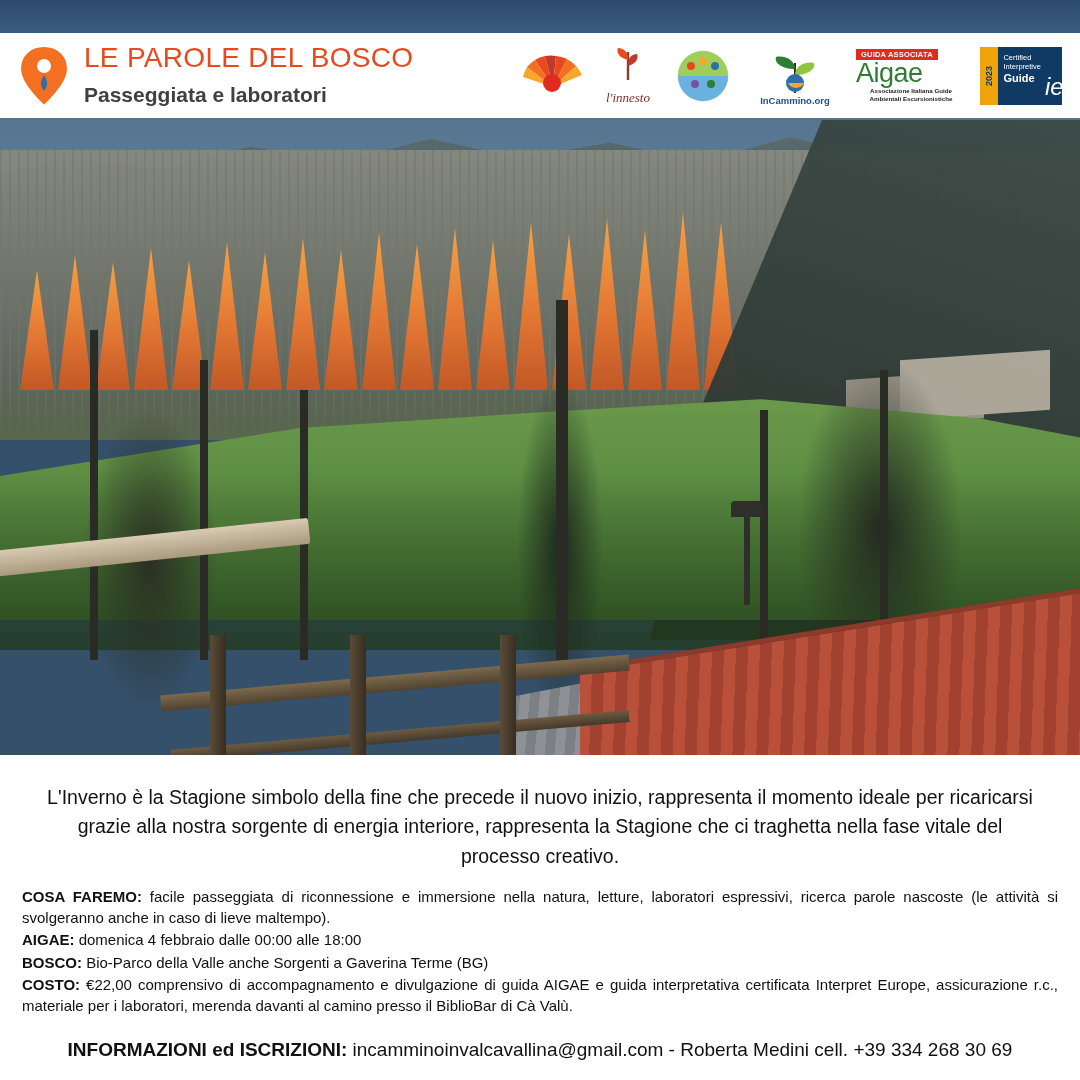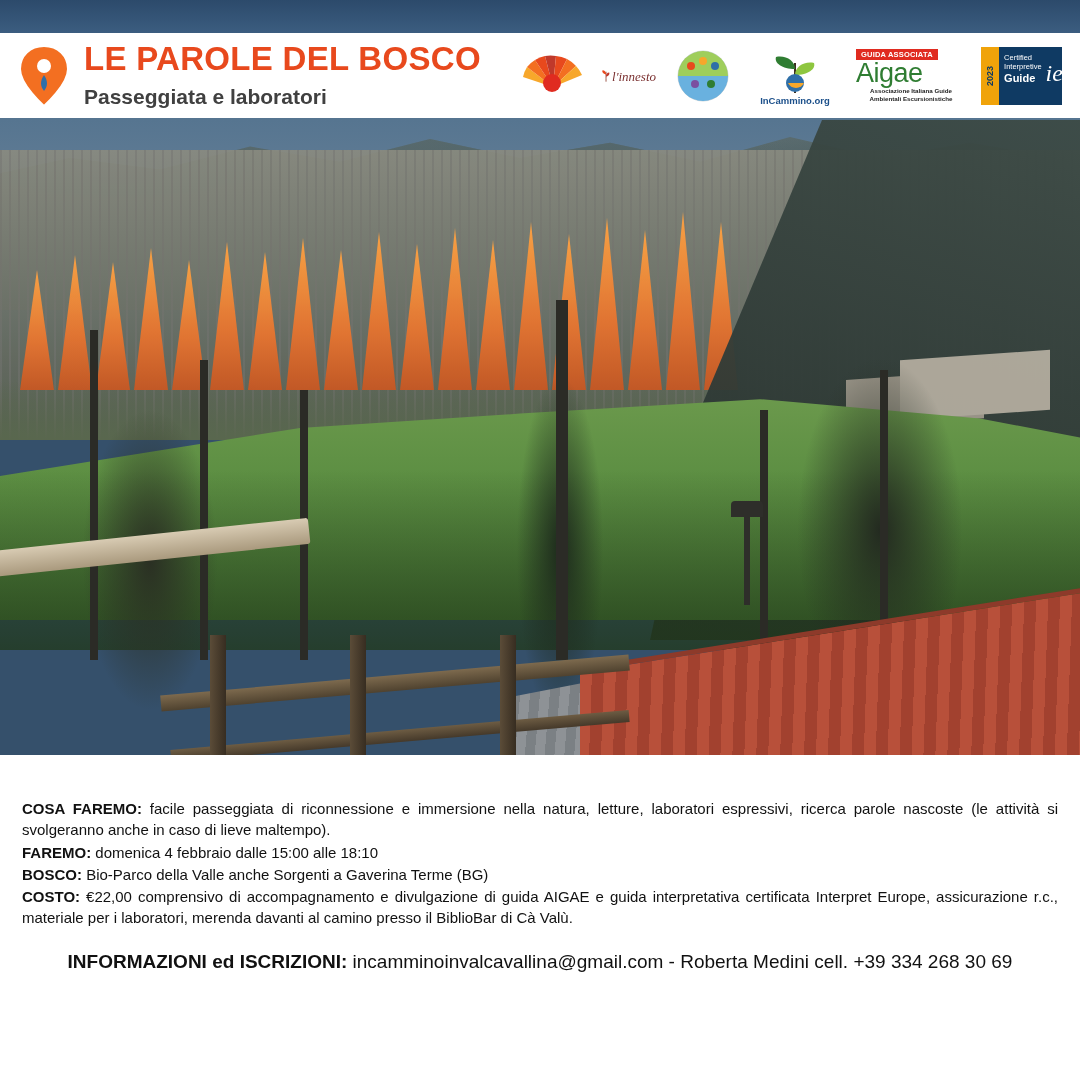--- a/index.html
+++ b/index.html
@@ -163,47 +163,47 @@
   .pin {
     width: 52px; height: 62px; flex: 0 0 52px;
     position: relative;
   }
   .pin svg { display:block; }
   .title-block {
     margin-left: 14px;
     display:flex; flex-direction:column; justify-content:center;
   }
   .title-main {
-    font-size: 33px; font-weight: bold; letter-spacing: .3px;
+    font-size: 28px; font-weight: normal; letter-spacing: .3px;
     color:#E8491D; line-height: 1.02;
   }
   .title-sub {
     font-size: 21px; font-weight: bold; color:#404040; line-height:1.2; margin-top:9px;
   }
   .logos {
     margin-left:auto; display:flex; align-items:center; gap:16px; padding-right:4px;
   }
   .logo { height:62px; display:flex; align-items:center; justify-content:center; }
 
   .logo-fan { width:62px; height:58px; position:relative; }
-  .logo-innesto { width:56px; height:60px; display:flex; flex-direction:row; align-items:center; justify-content:center;}
+  .logo-innesto { width:56px; height:60px; display:flex; flex-direction:column; align-items:center; justify-content:space-between;}
   .innesto-txt { font-family:"Liberation Serif", serif; font-style:italic; font-size:13px; color:#7a2f2f; margin-top:2px;}
   .logo-circle { width:62px; height:58px; }
   .logo-incammino { width:90px; height:60px; display:flex; flex-direction:column; align-items:center; justify-content:flex-end;}
   .incammino-txt{ font-size:9.5px; font-weight:bold; color:#1b4f8a;}
   .logo-aigae { width:110px; height:62px; display:flex;flex-direction:column;align-items:flex-start;justify-content:center;}
   .aigae-top { font-size:7.5px; font-weight:bold; background:#e02b20;color:#fff; padding:1px 5px; letter-spacing:.2px;}
   .aigae-word { font-size:27px; font-weight:normal; color:#2f7d32; line-height:1; letter-spacing:-.5px;}
   .aigae-sub { font-size:6.2px; font-weight:bold; color:#222; line-height:1.15; text-align:center;}
   .logo-ie { width:80px; height:58px; background:#0f3a63; display:flex; align-items:stretch; }
   .ie-year { width:18px; background:#f0a30a; color:#0f3a63; font-size:9px; font-weight:bold;
     display:flex;align-items:center;justify-content:center; writing-mode: vertical-rl; transform: rotate(180deg);}
   .ie-txt { flex:1; color:#fff; font-size:7.5px; padding:6px 4px 4px 5px; line-height:1.25;}
   .ie-txt b { font-size:11px; display:block; margin-top:1px;}
-  .ie-mark { width:22px; display:flex;align-items:flex-end;justify-content:center; color:#fff; font-family:Liberation Serif, serif; font-style:italic; font-size:24px; padding-bottom:18px;}
+  .ie-mark { width:22px; display:flex;align-items:flex-end;justify-content:center; color:#fff; font-family:Liberation Sans, sans-serif; font-style:italic; font-size:24px; padding-bottom:4px;}
 
   
   .content {
     position:absolute; left:0; top:755px; width:1080px; height:325px;
     background:#fff;
     padding: 28px 20px 10px 20px;
   }
   .intro {
     text-align:center;
     font-size:19.5px;
@@ -368,27 +368,28 @@
           <span>Interpretive</span>
           <b>Guide</b>
         </div>
         <div class="ie-mark">ie</div>
       </div>
 
     </div>
   </div>
 
   <div class="content">
+    <div class="intro">L'Inverno è la Stagione simbolo della fine che precede il nuovo inizio, rappresenta il momento ideale per ricaricarsi grazie alla nostra sorgente di energia interiore, rappresenta la Stagione che ci traghetta nella fase vitale del processo creativo.</div>
 
     <div class="details">
       <p>
         <b>COSA FAREMO:</b><span> facile passeggiata di riconnessione e immersione nella natura, letture, laboratori espressivi, ricerca parole nascoste (le attività si svolgeranno anche in caso di lieve maltempo).</span>
       </p>
       <p>
-        <b>FAREMO:</b><span> domenica 4 febbraio dalle 15:00 alle 18:10</span>
+        <b>AIGAE:</b><span> domenica 4 febbraio dalle 00:00 alle 18:00</span>
       </p>
       <p>
         <b>BOSCO:</b><span> Bio-Parco della Valle anche Sorgenti a Gaverina Terme (BG)</span>
       </p>
       <p>
         <b>COSTO:</b><span> €22,00 comprensivo di accompagnamento e divulgazione di guida AIGAE e guida interpretativa certificata Interpret Europe, assicurazione r.c., materiale per i laboratori, merenda davanti al camino presso il BiblioBar di Cà Valù.</span>
       </p>
     </div>
 
     <div class="info">

